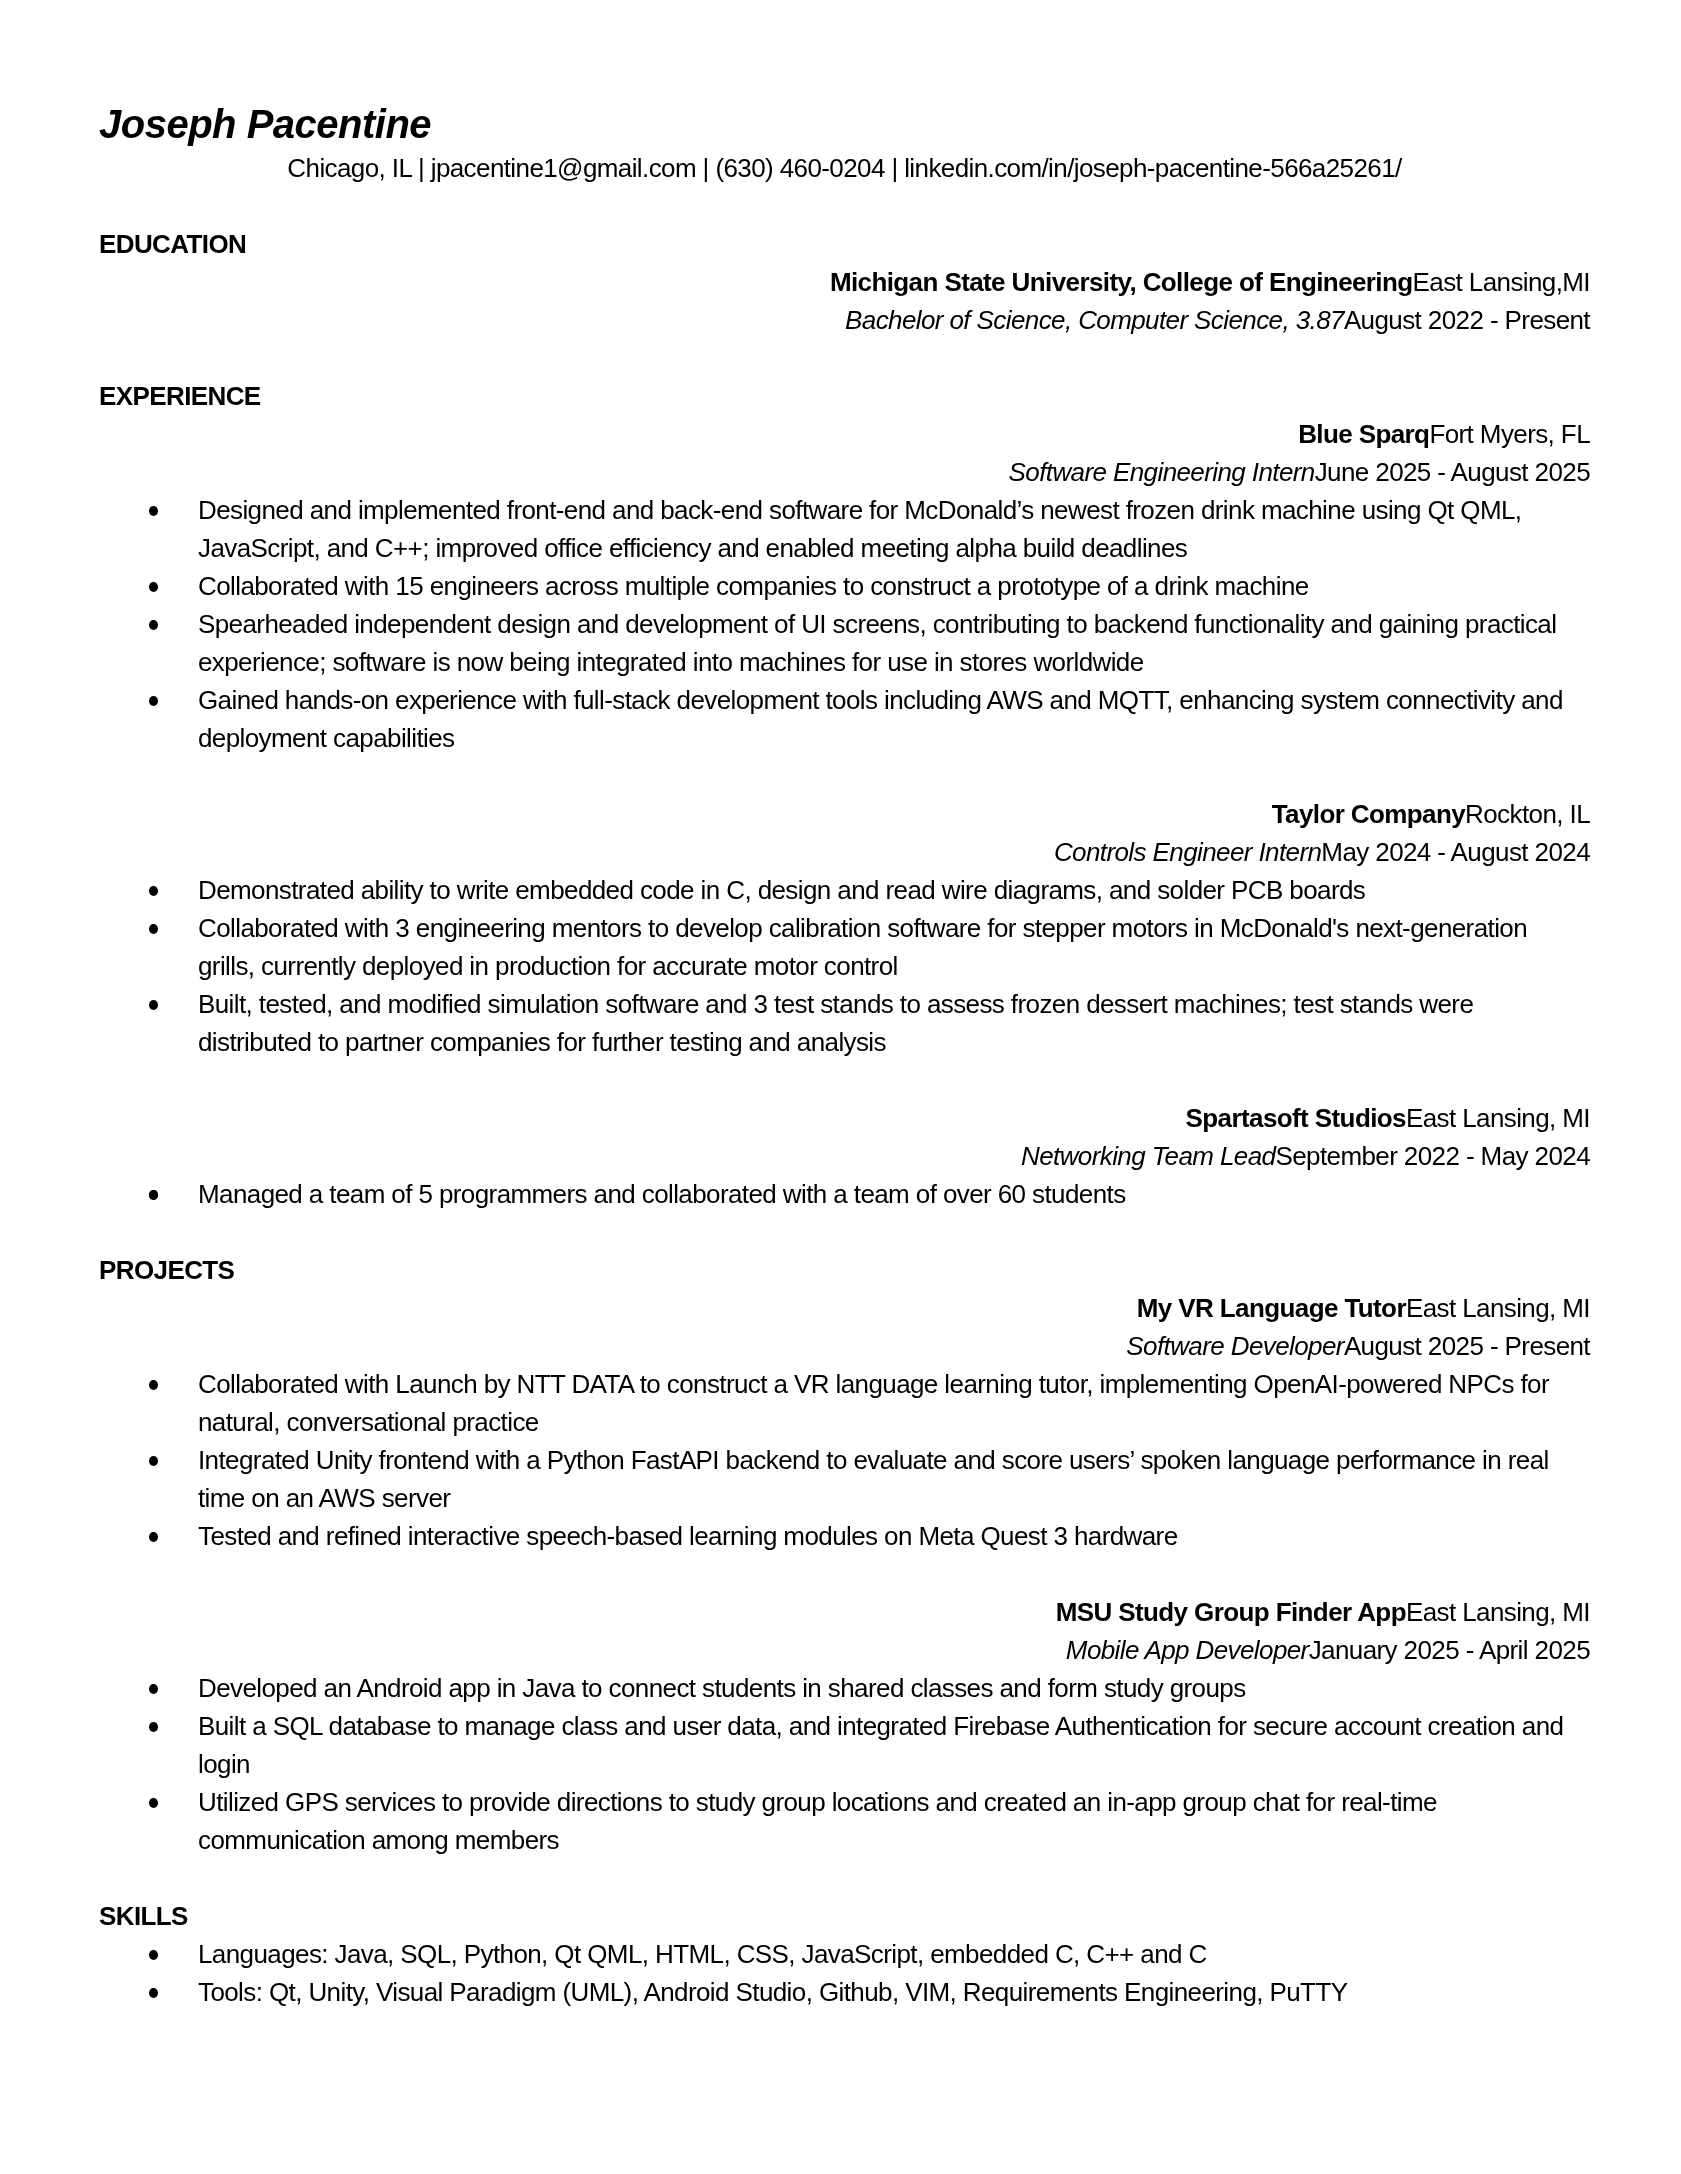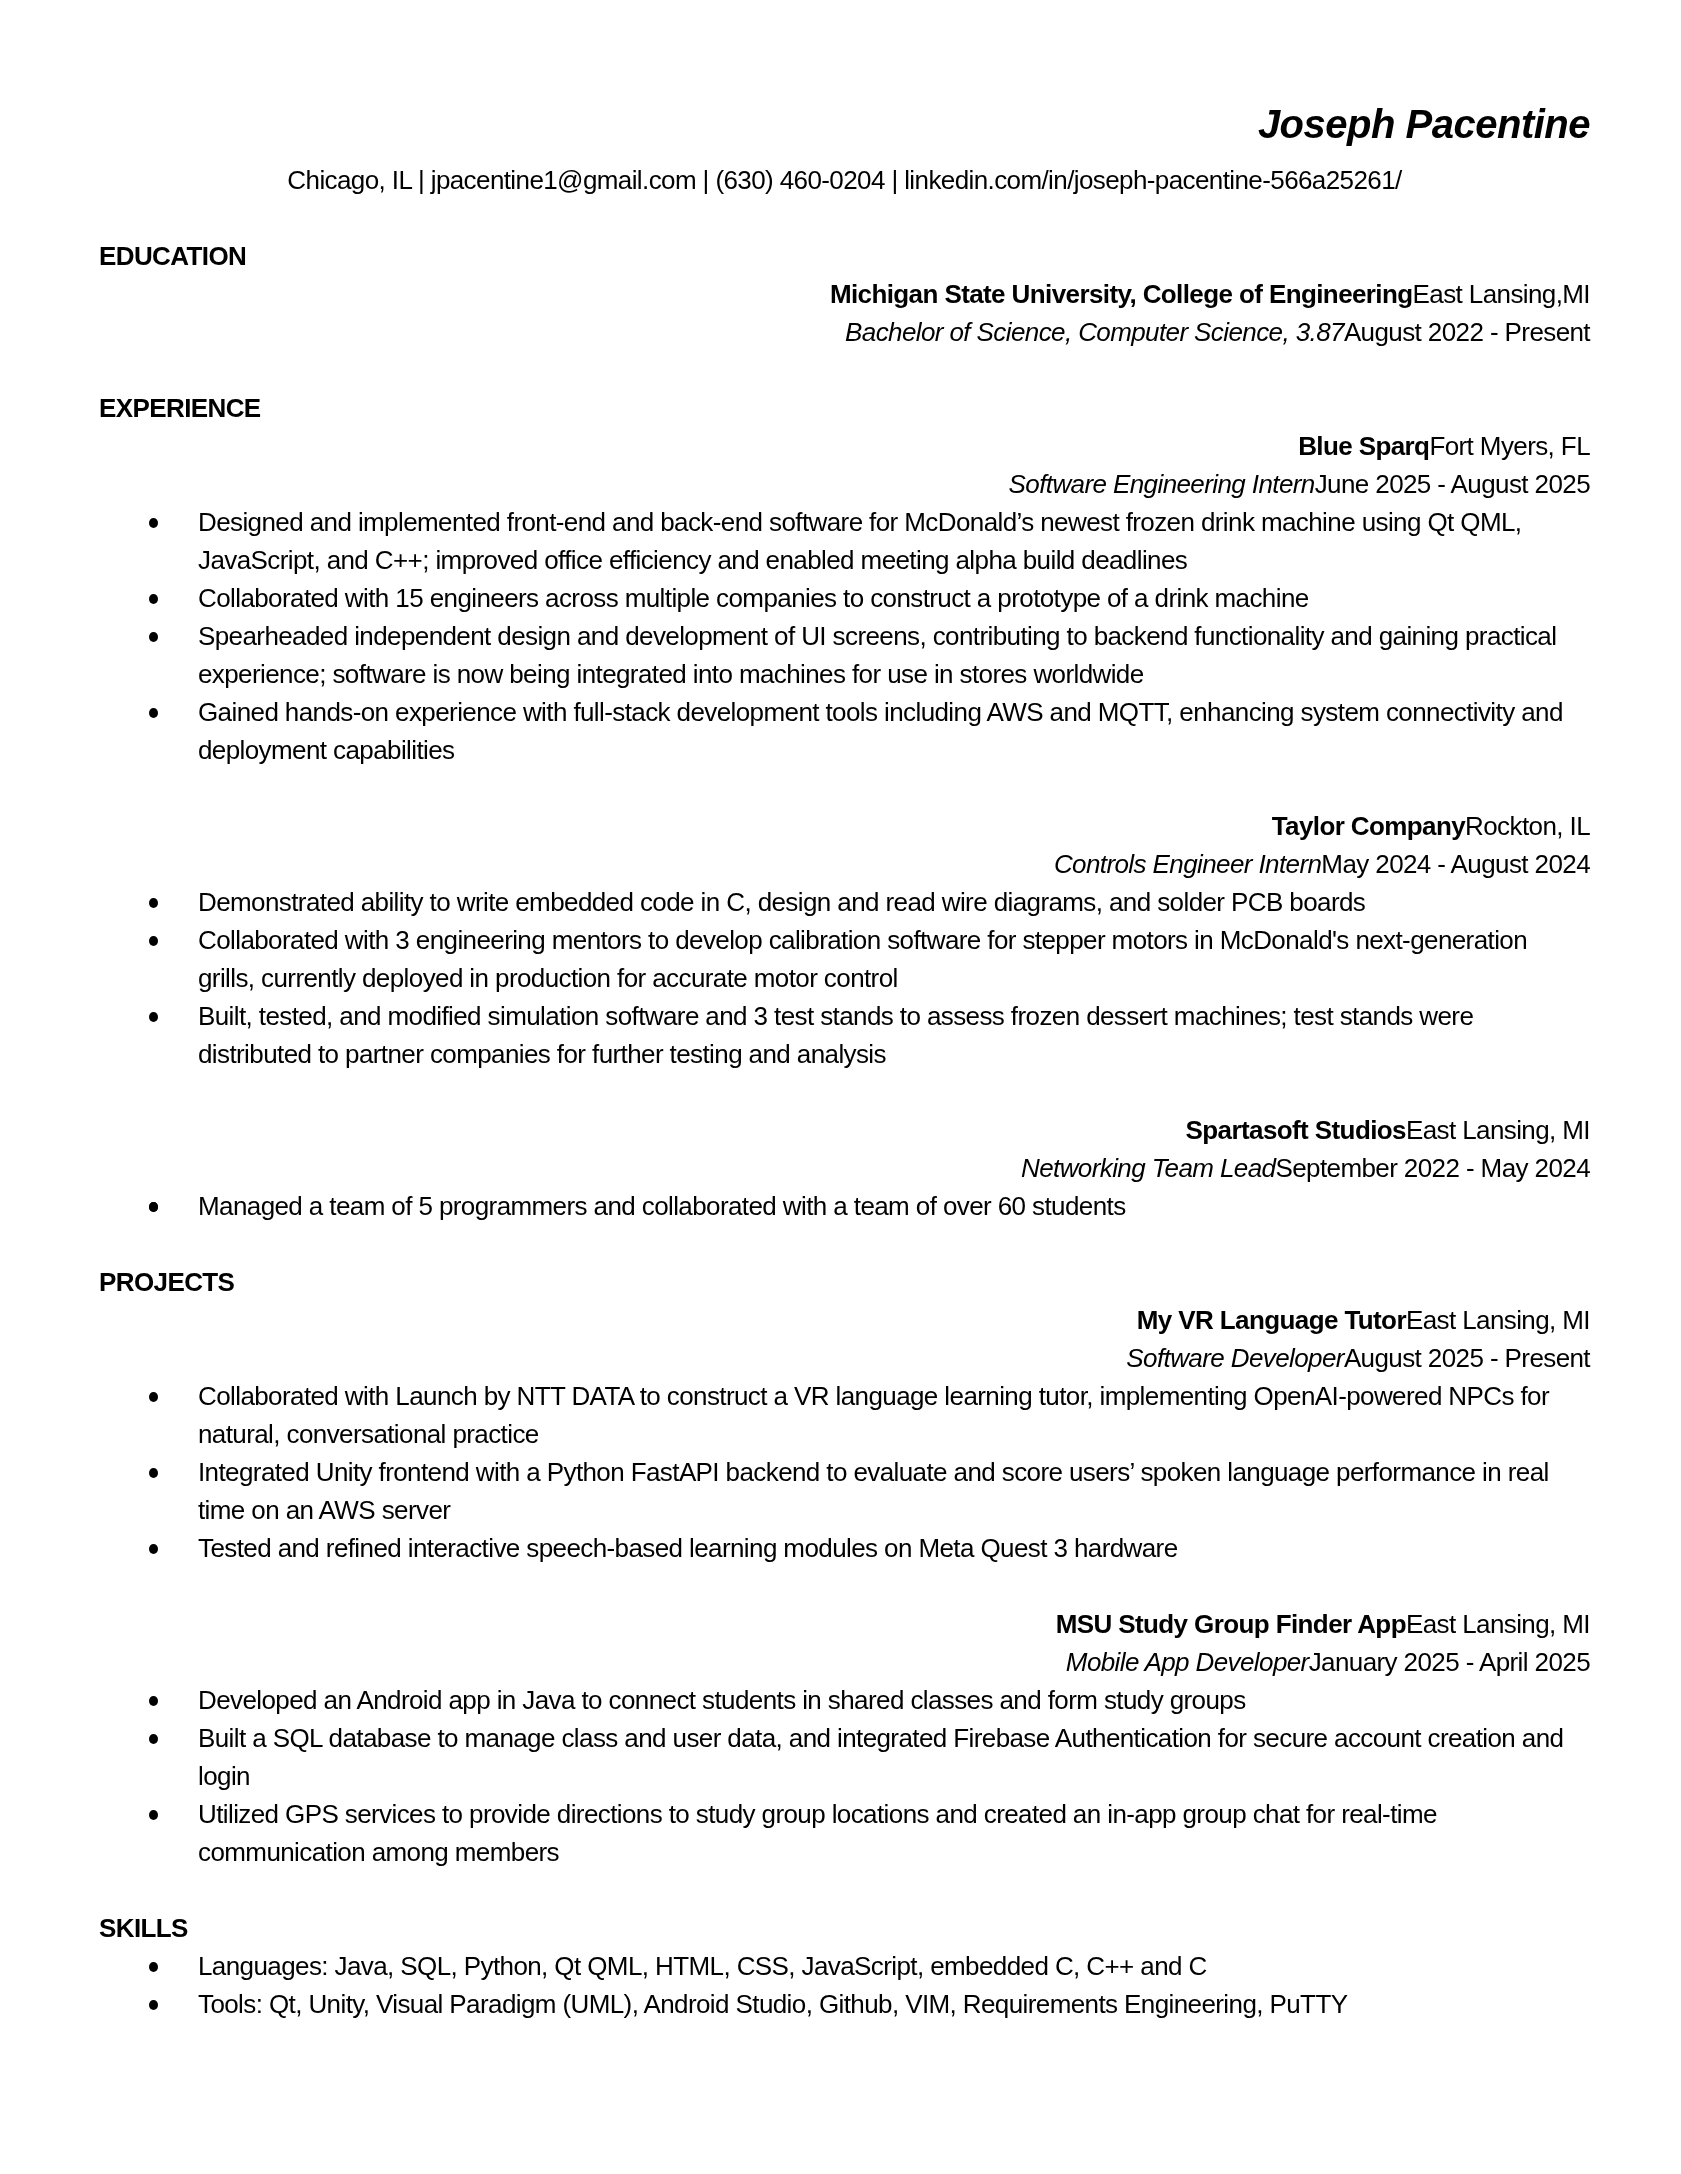--- a/index.html
+++ b/index.html
@@ -3,26 +3,26 @@
 <meta charset="utf-8">
 <style>
   html, body { margin: 0; padding: 0; background: #ffffff; }
   body {
     width: 1681px; height: 2174px; position: relative; overflow: hidden;
     font-family: "Liberation Sans", "DejaVu Sans", sans-serif;
     color: #000000;
   }
   .page { position: absolute; left: 99px; top: 99px; width: 1491px; }
   .name {
-    text-align: right; font-style: italic; font-size: 40px;
+    text-align: left; font-style: italic; font-size: 40px;
     line-height: 50px; margin: 0; letter-spacing: -0.5px;
   }
   .contact {
     text-align: center; font-size: 26px; line-height: 38px;
-    margin: 12px; letter-spacing: -0.6px;
+    margin: 0; letter-spacing: -0.6px;
   }
   .section { margin-top: 38px; }
   .section-title {
     font-weight: bold; font-size: 26px; line-height: 38px; letter-spacing: -0.6px;
   }
   .entry + .entry { margin-top: 38px; }
   .row {
     display: flex; justify-content: flex-end; align-items: baseline;
     font-size: 26px; line-height: 38px; letter-spacing: -0.6px;
   }

